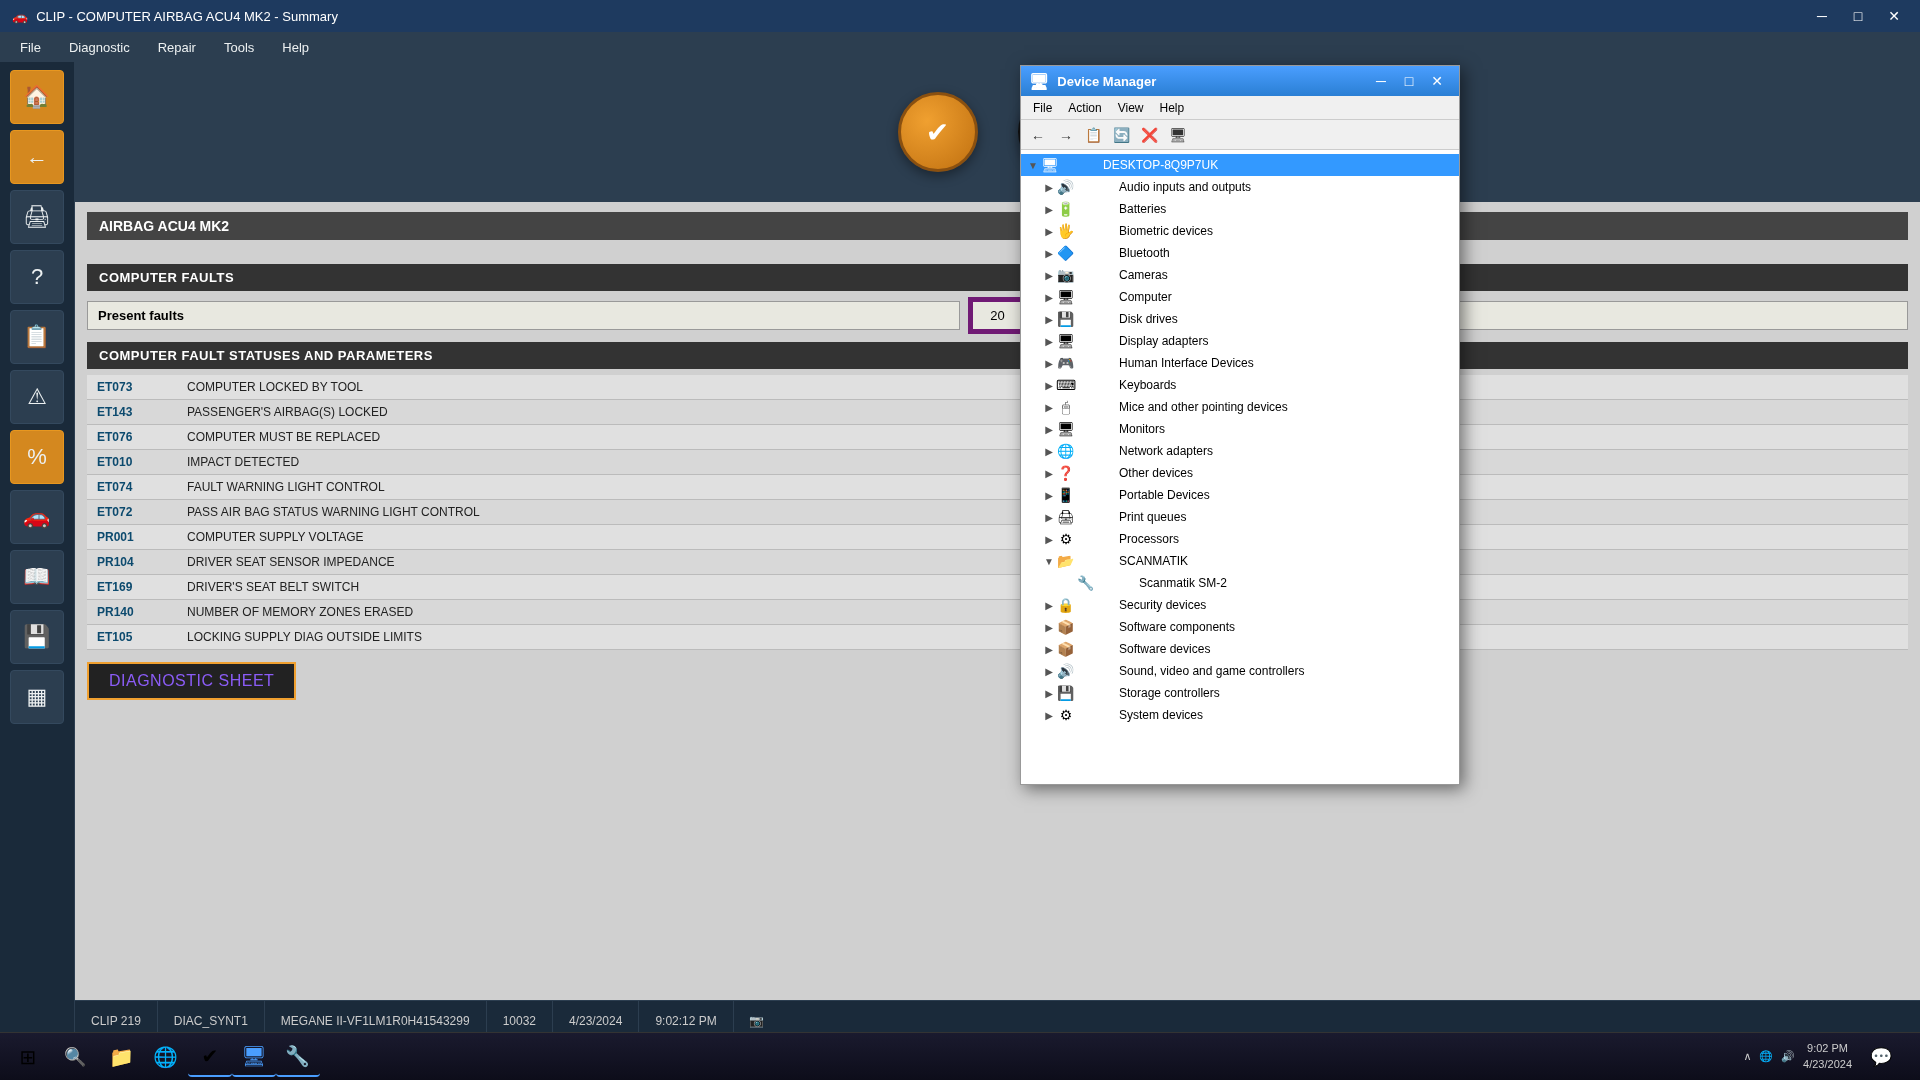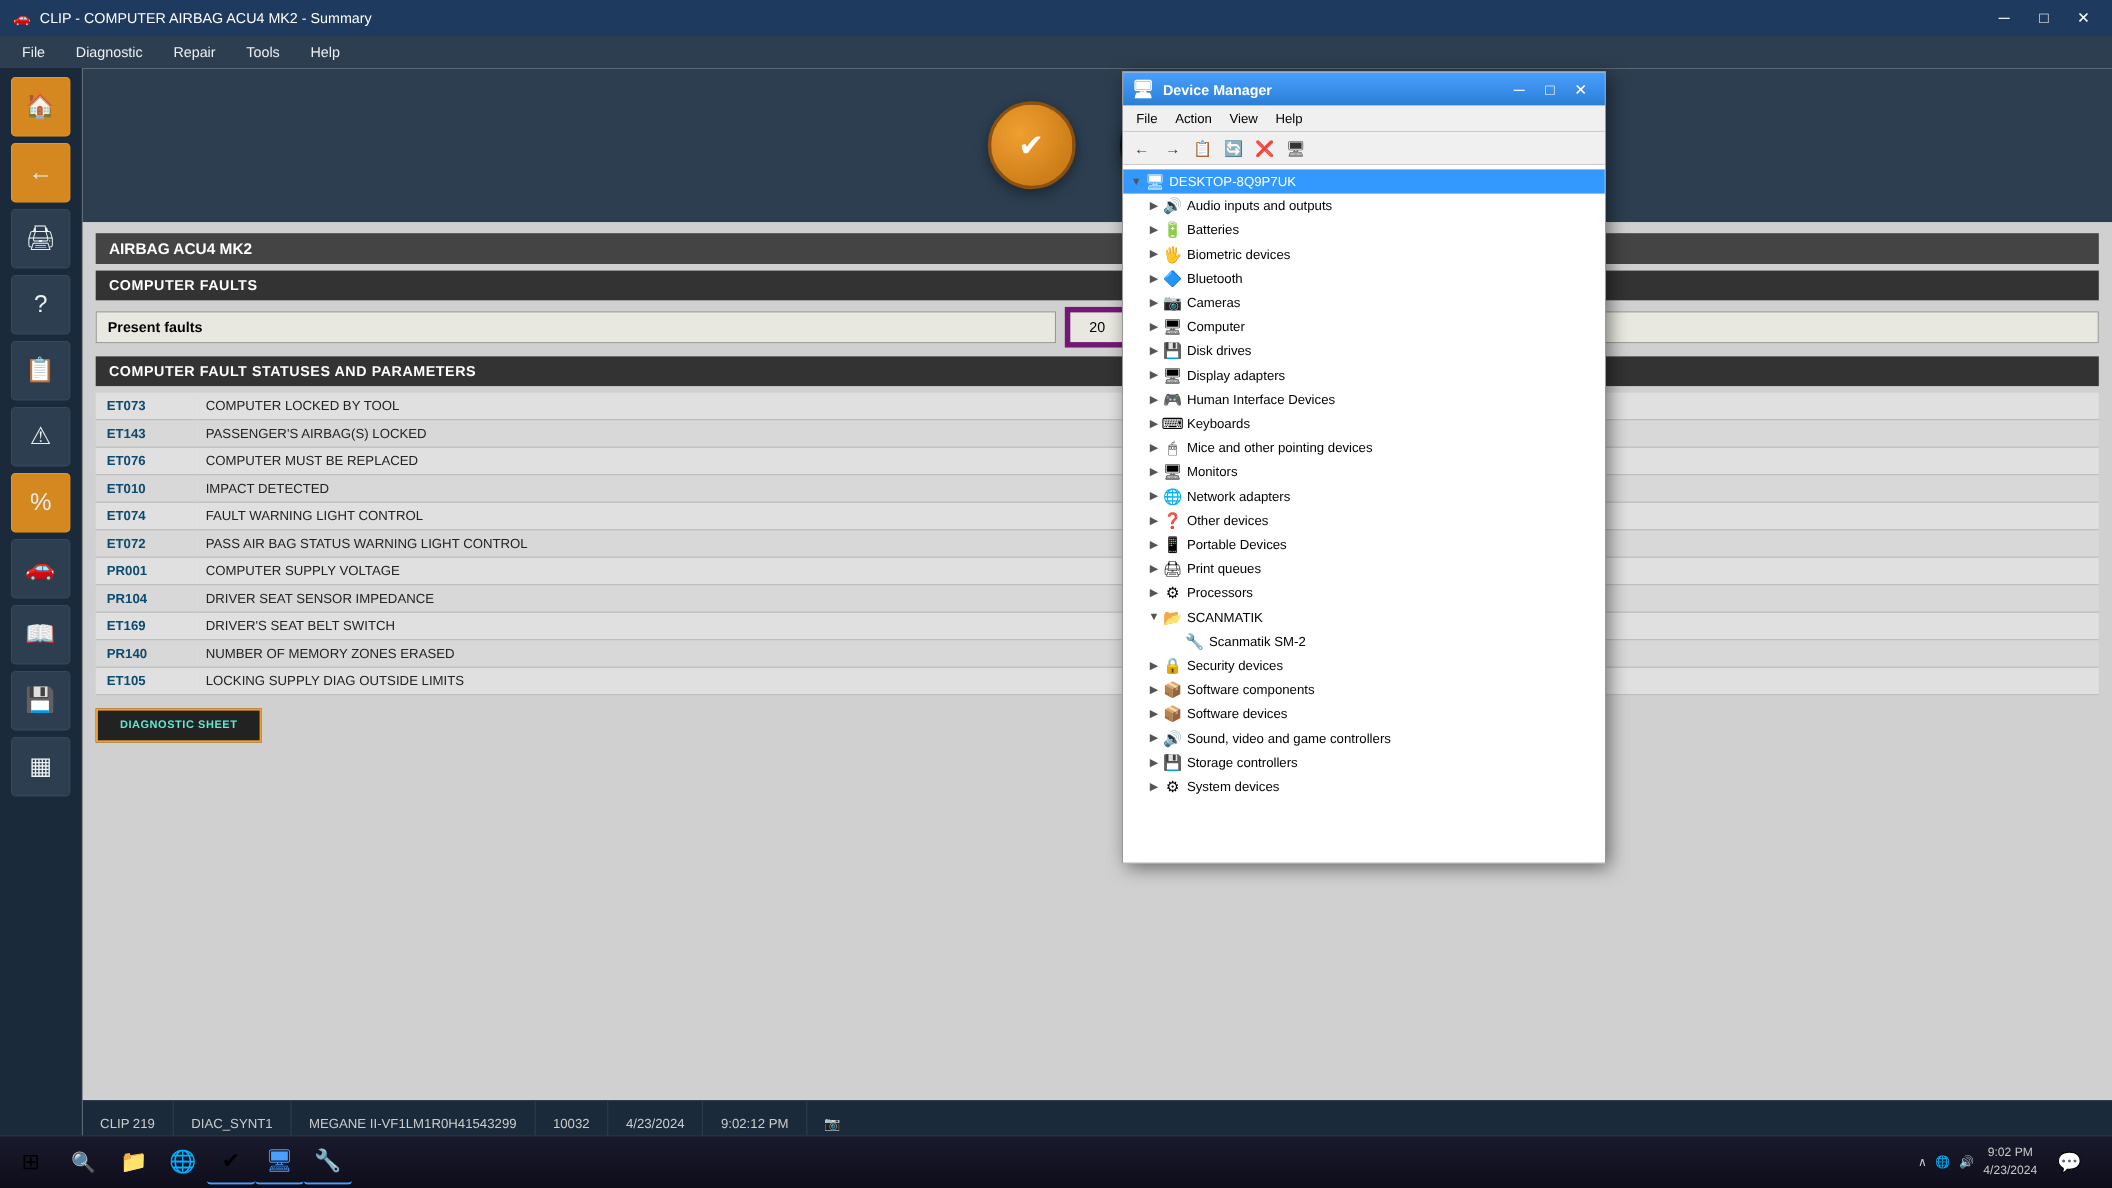--- a/index.html
+++ b/index.html
@@ -125,21 +125,21 @@
       font-size: 13px;
       margin-bottom: 6px;
       letter-spacing: 0.5px;
     }
     .component-title {
       background: #444;
       color: #fff;
       padding: 6px 12px;
       font-weight: bold;
       font-size: 14px;
-      margin-bottom: 6px;
+      margin-bottom: 24px;
     }
 
     .warning-box {
       background: #f5f5e8;
       border: 1px solid #aaa;
       padding: 8px 12px;
       margin-bottom: 8px;
       font-size: 12px;
       color: #333;
     }
@@ -184,25 +184,25 @@
       color: #222;
     }
     .params-table td:first-child {
       width: 90px;
       font-weight: bold;
       color: #0c4a6e;
     }
 
     .diag-btn {
       background: #222;
-      color: #5eead4;
+      color: #8b5cf6;
       border: 2px solid #f0a030;
       padding: 8px 20px;
-      font-size: 10px;
-      font-weight: bold;
+      font-size: 16px;
+      font-weight: normal;
       cursor: pointer;
       margin-top: 12px;
       letter-spacing: 0.5px;
     }
 
     
     .status-bar {
       background: #1a2a3a;
       height: 40px;
       display: flex;
@@ -354,21 +354,21 @@
       display: flex; align-items: center; justify-content: center;
       font-size: 10px;
       color: #555;
     }
     .dm-item-icon {
       width: 18px; height: 18px;
       margin-right: 4px;
       display: flex; align-items: center; justify-content: center;
       font-size: 14px;
     }
-    .dm-item-label { font-size: 12px; }
+    .dm-item-label { font-size: 12px; margin-left: 40px; }
     .dm-indent { padding-left: 20px; }
     .dm-indent2 { padding-left: 40px; }
   </style>
 </head>
 <body>
 
 <div class="title-bar">
   <span class="title-bar-icon">🚗</span>
   <span class="title-bar-title">CLIP - COMPUTER AIRBAG ACU4 MK2 - Summary</span>
   <div class="title-bar-controls">

